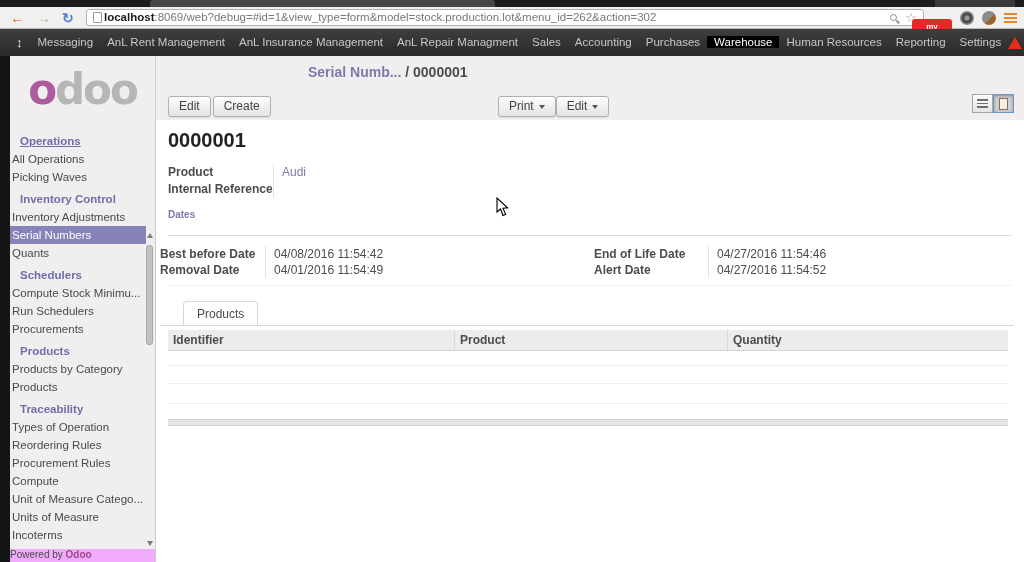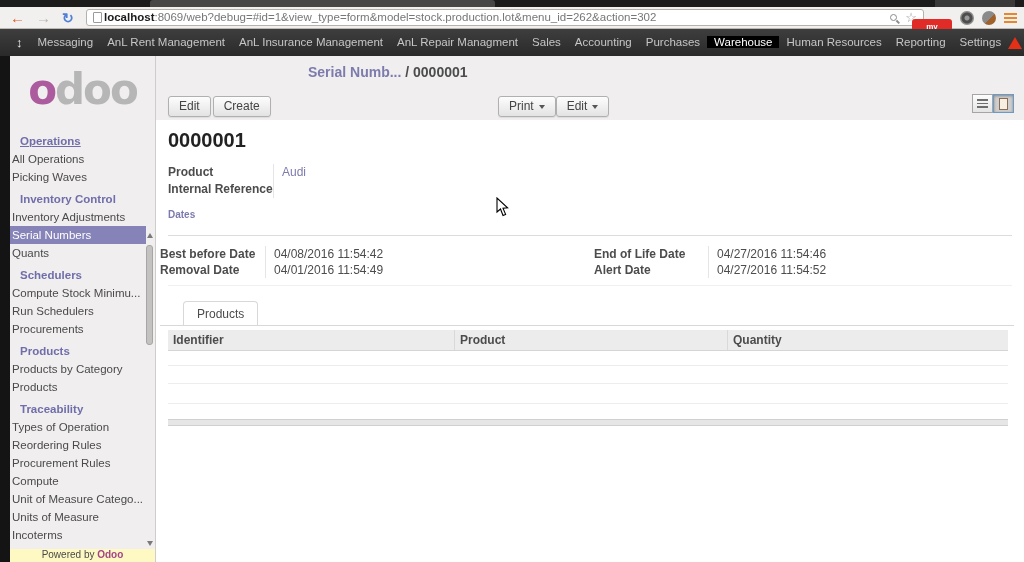--- a/index.html
+++ b/index.html
@@ -45,21 +45,21 @@
   #logo .lo-b { color:#b7b6b6; }
   #side-menu { position:absolute; left:0; right:9px; top:76px; }
   .side-header { color:#6f6eaa; font-weight:bold; font-size:11.5px; padding-left:10px; height:18px; line-height:18px; margin-top:4px; }
   .side-header:first-child { margin-top:0;text-decoration:underline; }
   .side-item { color:#4a4a4a; font-size:11.5px; padding-left:2px; height:18px; line-height:18px; cursor:pointer; white-space:nowrap; }
   .side-item.selected { background:#8583b7; color:#fff; }
   #side-scroll { position:absolute; right:1px; top:177px; bottom:16px; width:8px; }
   .scroll-arrow-up { position:absolute; top:0; left:1px; width:0; height:0; border-left:3px solid transparent; border-right:3px solid transparent; border-bottom:5px solid #7a7a7a; }
   .scroll-arrow-dn { position:absolute; bottom:0; left:1px; width:0; height:0; border-left:3px solid transparent; border-right:3px solid transparent; border-top:5px solid #7a7a7a; }
   #scroll-thumb { position:absolute; left:0; top:12px; width:7px; height:100px; background:#c4c2c0; border:1px solid #a8a6a4; border-radius:3px; }
-  #powered { position:absolute; bottom:0; left:0; right:0; text-align:center; font-size:10px; color:#4a4a4a; height:13px; line-height:12px; background:#fef9c3; }
+  #powered { position:absolute; bottom:0; left:0; right:0; text-align:left; font-size:10px; color:#4a4a4a; height:13px; line-height:12px; background:#f0abfc; }
   #powered b { color:#a24689; }
 
   
   #main { position:absolute; left:156px; top:56px; width:868px; height:506px; background:#fff; }
   #main-head { position:absolute; left:0; top:0; right:0; height:64px; background:#f0eeee; }
   #view-select { position:absolute; left:12px; top:6px; width:132px; height:21px; background:#fff; border:1px solid #ababab; font-size:11px; color:#333; line-height:19px; padding:0 5px; display:flex; align-items:center; justify-content:space-between; cursor:pointer; }
   #view-select .caret { width:0; height:0; border-left:4px solid transparent; border-right:4px solid transparent; border-top:5px solid #333; }
   #breadcrumb { position:absolute; left:152px; top:8px; font-size:14px; font-weight:bold; }
   #breadcrumb .bc-parent { color:#7c7bad; cursor:pointer; }
   #breadcrumb .bc-rest { color:#4c4c4c; }

